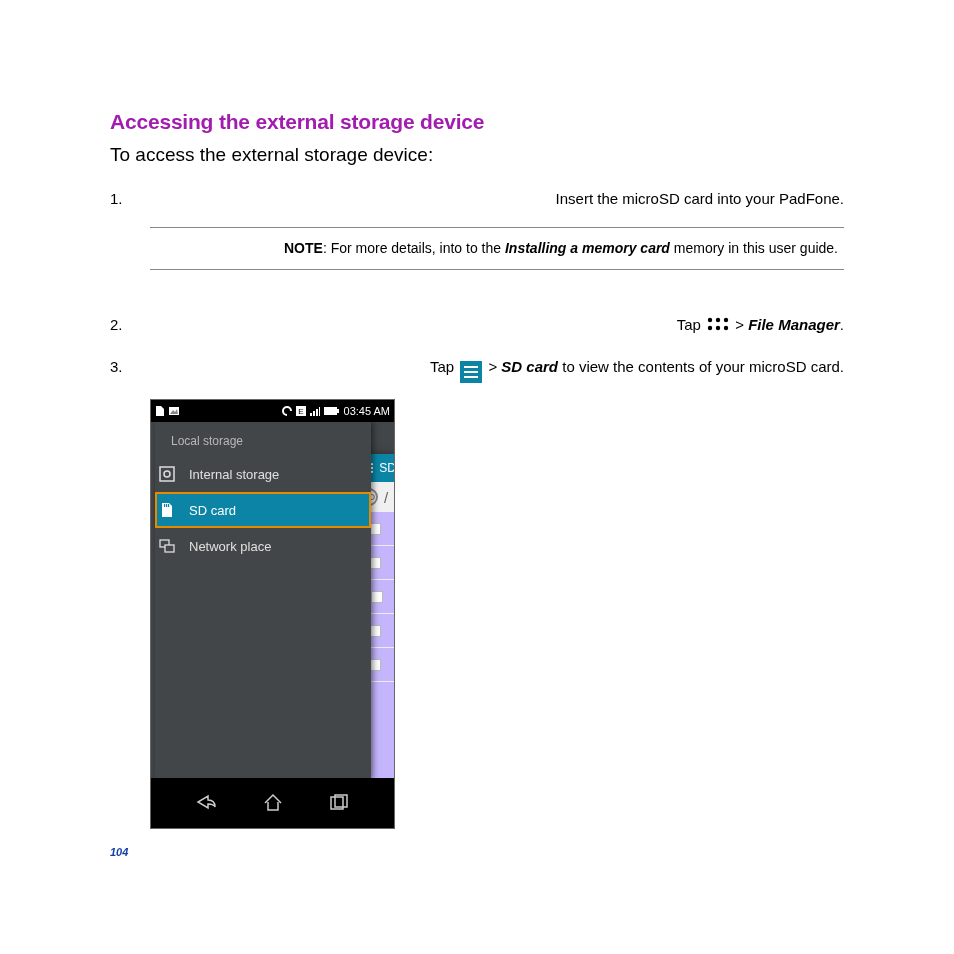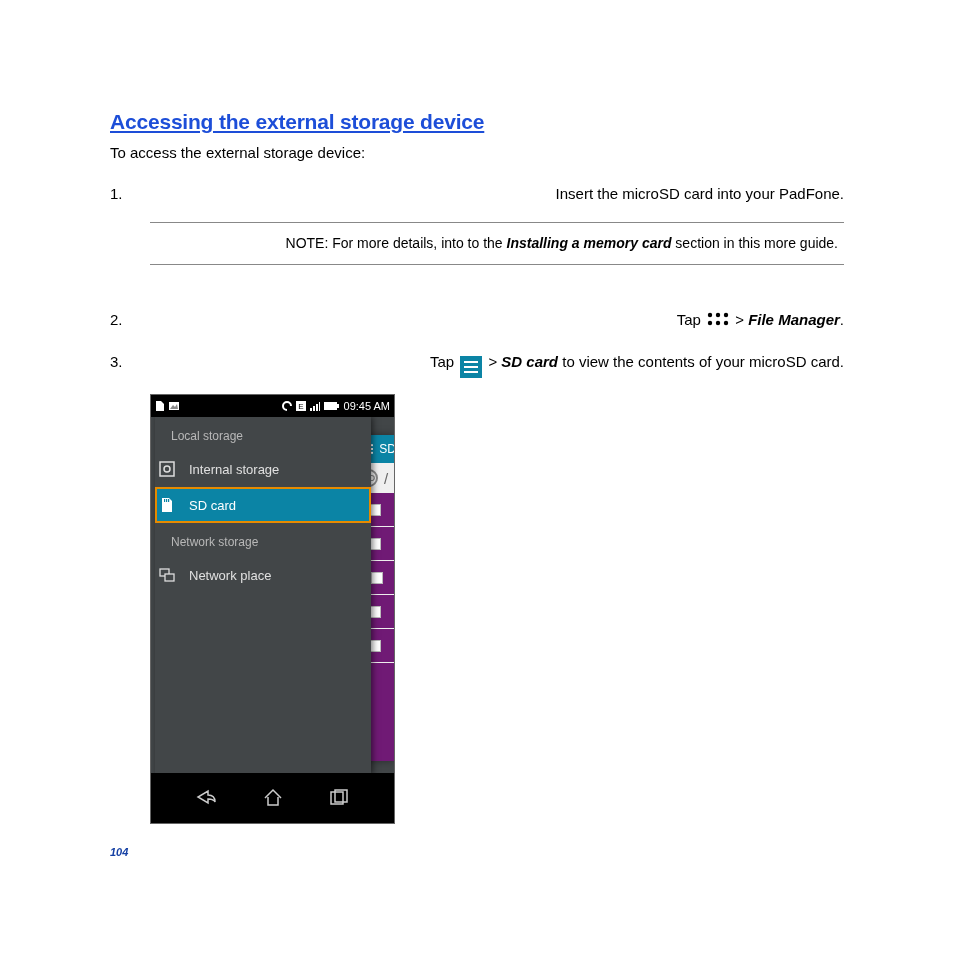--- a/index.html
+++ b/index.html
@@ -8,29 +8,28 @@
     background: #fff;
     color: #000;
     width: 954px;
     height: 954px;
     position: relative;
   }
   .page {
     padding: 110px 110px 0 110px;
   }
   .heading {
-    color: #1d4ed8;
+    color: #a21caf;
     font-size: 21px;
     font-weight: 700;
     margin-bottom: 10px;
     letter-spacing: -0.2px;
-    text-decoration: underline;
   }
   .intro {
-    font-size: 15px;
+    font-size: 19px;
     margin-bottom: 22px;
     color: #000;
   }
   .step {
     display: flex;
     gap: 26px;
     font-size: 15px;
     margin-bottom: 20px;
     line-height: 1.5;
     align-items: flex-start;
@@ -43,21 +42,21 @@
   .bold { font-weight: 700; font-style: italic; }
   .italic { }
 
   .note-box {
     border-top: 1px solid #888;
     border-bottom: 1px solid #888;
     padding: 10px 6px;
     margin: 16px 0 24px 0;
     font-size: 14px;
   }
-  .note-label { font-weight: 400; }
+  .note-label { font-weight: 700; }
 
   .inline-icon {
     display: inline-block;
     vertical-align: middle;
     margin: 0 2px;
   }
   .apps-icon {
     width: 22px; height: 14px;
     position: relative;
     top: -2px;
@@ -80,24 +79,24 @@
     height: 430px;
     border: 1px solid #666;
     margin-left: 40px;
     position: relative;
     background: #424648;
     overflow: hidden;
     margin-bottom: 40px;
   }
   .phone-overlay {
     position: absolute;
-    left: 200px; top: 40px;
+    left: 200px; top: 54px;
     width: 45px;
     height: 326px;
-    background: #701a75;
+    background: #c4b5fd;
     border-left: 3px solid #0b84a5;
     box-shadow: -2px 0 8px rgba(0,0,0,0.4);
   }
   .overlay-head {
     height: 28px;
     background: #0b84a5;
     display: flex;
     align-items: center;
     gap: 6px;
     padding-left: 6px;
@@ -214,21 +213,21 @@
 
   <h2 class="heading">Accessing the external storage device</h2>
 
   <p class="intro">To access the external storage device:</p>
 
   <div class="step">
     <div class="step-num">1.</div>
     <div class="step-body">
       <span>Insert the microSD card into your PadFone.</span>
       <div class="note-box">
-        <span class="note-label">NOTE</span><span>: For more details, into to the </span><span class="bold italic">Installing a memory card</span><span> section in this more guide.</span>
+        <span class="note-label">NOTE</span><span>: For more details, into to the </span><span class="bold italic">Installing a memory card</span><span> memory in this user guide.</span>
       </div>
     </div>
   </div>
 
   <div class="step">
     <div class="step-num">2.</div>
     <div class="step-body">
       <span>Tap </span>
       <span class="inline-icon apps-icon">
         <svg width="22" height="14" viewBox="0 0 22 14">
@@ -282,21 +281,21 @@
         <svg class="stat-ic" viewBox="0 0 10 10">
             <rect x="0" y="7" width="2" height="3" fill="#fff"></rect>
             <rect x="3" y="5" width="2" height="5" fill="#fff"></rect>
             <rect x="6" y="3" width="2" height="7" fill="#fff"></rect>
             <rect x="9" y="1" width="1" height="9" fill="#fff"></rect>
           </svg>
         <svg class="stat-ic" style="width:16px" viewBox="0 0 16 10">
             <rect x="0" y="1" width="13" height="8" fill="#fff"></rect>
             <rect x="13" y="3" width="2" height="4" fill="#fff"></rect>
           </svg>
-        <span>09:45 AM</span>
+        <span>03:45 AM</span>
       </div>
     </div>
 
     <div class="phone-overlay">
       <div class="overlay-head">
         <svg width="14" height="10" viewBox="0 0 14 10">
           <rect y="0" width="14" height="2" fill="#fff"></rect>
             <rect y="4" width="14" height="2" fill="#fff"></rect>
             <rect y="8" width="14" height="2" fill="#fff"></rect>
         </svg>
@@ -337,21 +336,20 @@
       <div class="drawer-item selected">
         <svg width="16" height="16" viewBox="0 0 16 16">
             <path d="M3 1h7l3 3v11H3z" fill="#fff"></path>
             <rect x="5" y="2" width="1.2" height="3" fill="#0b84a5"></rect>
             <rect x="7" y="2" width="1.2" height="3" fill="#0b84a5"></rect>
             <rect x="9" y="2" width="1.2" height="3" fill="#0b84a5"></rect>
           </svg>
         <span>SD card</span>
       </div>
 
-      <div class="drawer-section">Network storage</div>
 
       <div class="drawer-item">
         <svg width="16" height="16" viewBox="0 0 16 16">
             <rect x="1" y="2" width="9" height="7" fill="none" stroke="#ddd" stroke-width="1.3"></rect>
             <rect x="6" y="7" width="9" height="7" fill="#424648" stroke="#ddd" stroke-width="1.3"></rect>
           </svg>
         <span>Network place</span>
       </div>
     </div>
 

